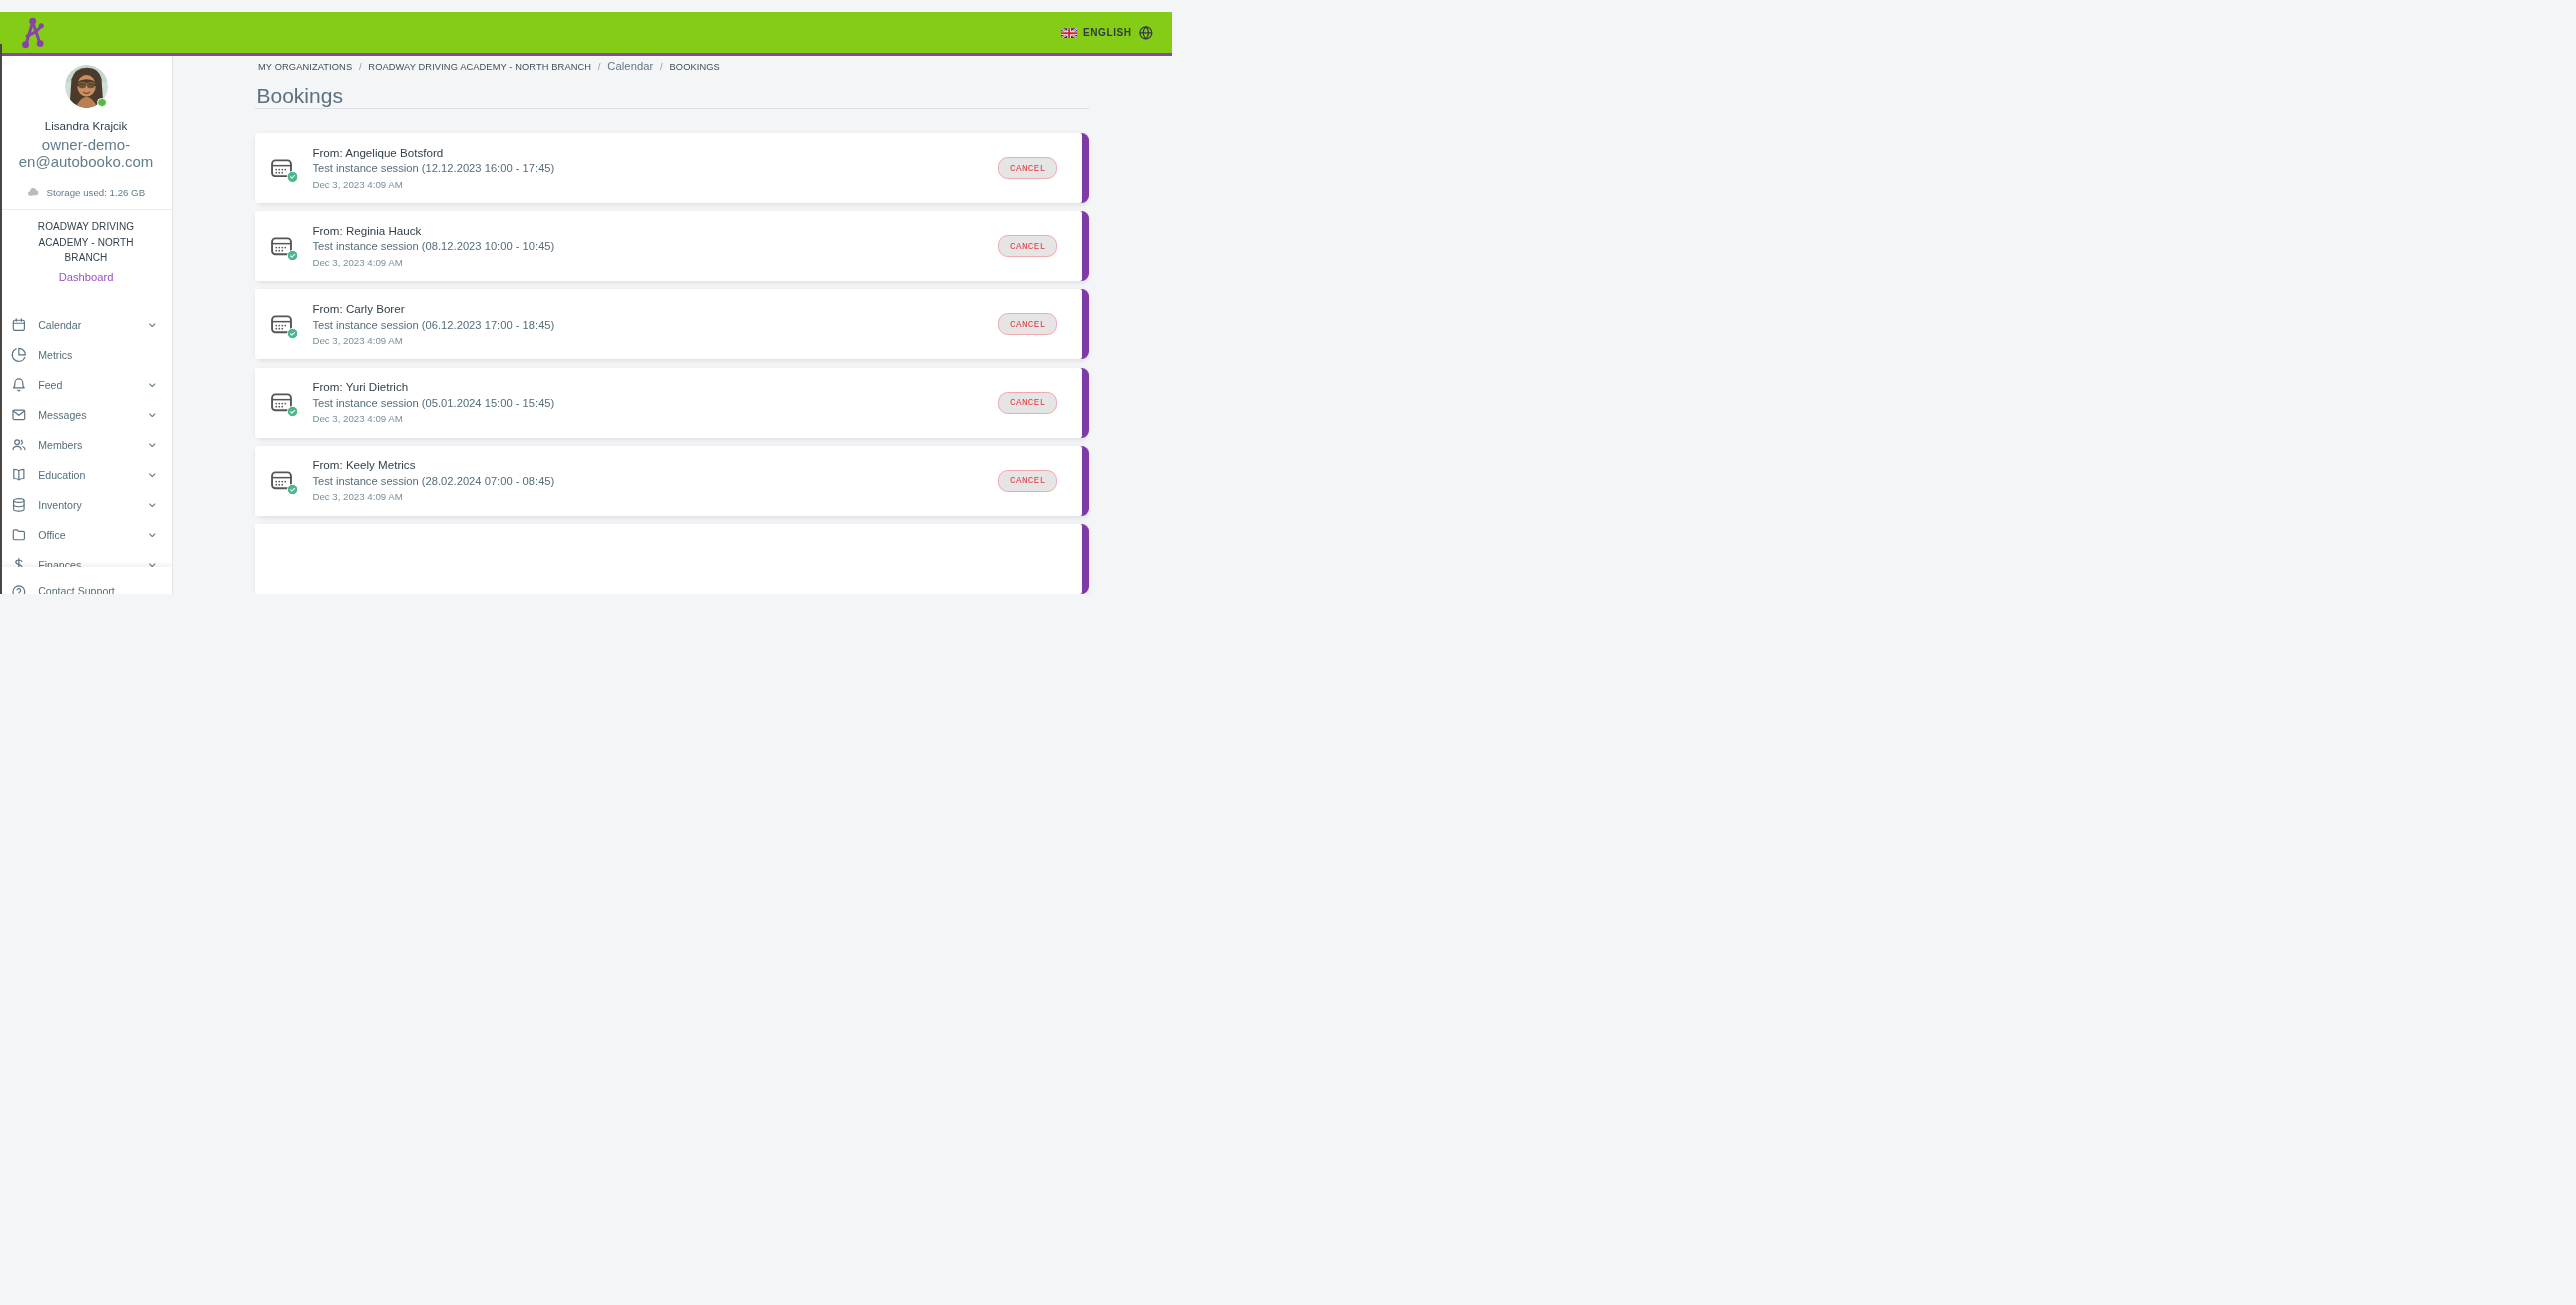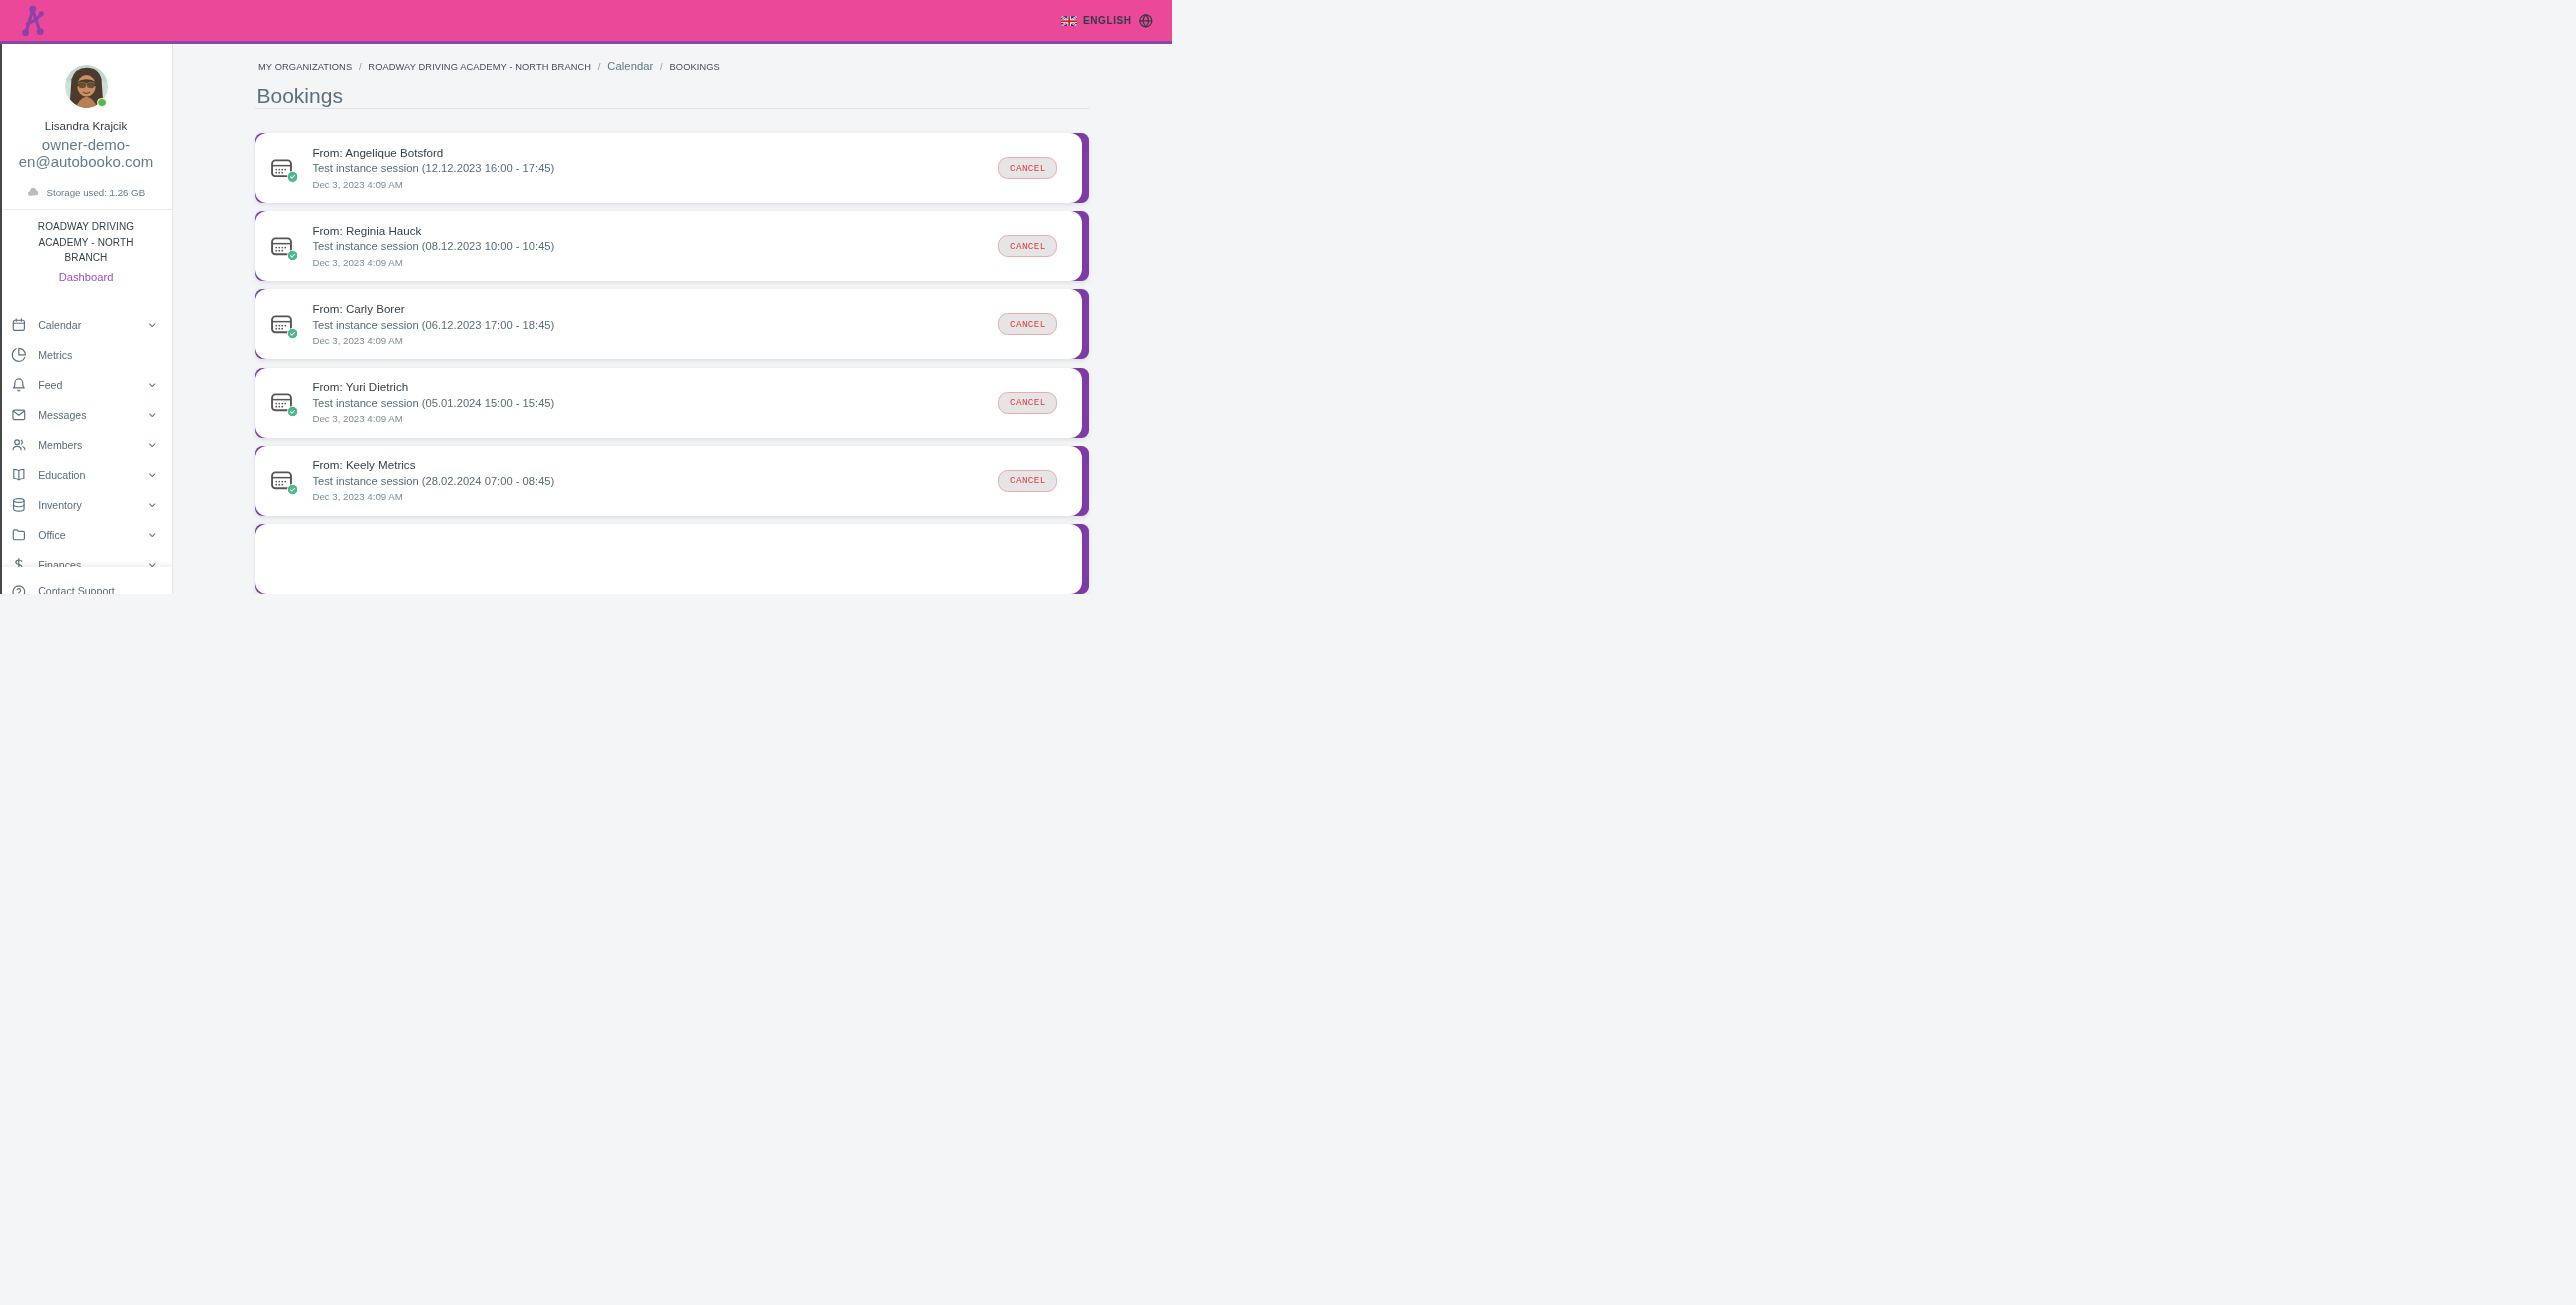--- a/index.html
+++ b/index.html
@@ -1,21 +1,21 @@
 <!DOCTYPE html>
 <html style="font-size:12px"><head>
 <meta charset="utf-8">
 <style>
   * { box-sizing: border-box; margin: 0; padding: 0; }
   html,body { width:1172px; height:594px; overflow:hidden; }
   body { font-family: "Liberation Sans","DejaVu Sans",sans-serif; background:#f4f5f6; color:#37474f; }
   .app { position:relative; width:1172px; height:594px; overflow:hidden; }
 
   
-  .header { position:absolute; top:0; left:0; right:0; height:44px; background:#ec4899;
+  .header { position:absolute; top:12px; left:0; right:0; height:44px; background:#84cc16;
             border-bottom:3.7px solid #8649a8; display:flex; align-items:center; justify-content:space-between; z-index:30; }
   .logo { margin-left:20px; width:25.4px; height:33px; display:flex; align-items:center; cursor:pointer; }
   .lang { margin-right:18.7px; display:flex; align-items:center; gap:6px; cursor:pointer; }
   .lang-label { font-size:10px; font-weight:600; letter-spacing:0.6px; color:#2f3b45; }
   .flag { width:16.4px; height:10.5px; border-radius:1.5px; overflow:hidden; display:inline-block; }
 
   
   .sidebar { position:absolute; top:44px; left:0; bottom:0; width:173px; background:#fff;
              border-right:0.7px solid #e3e5e8; z-index:20; overflow:hidden; }
   .edge-line { position:absolute; top:44px; left:0; bottom:0; width:1.5px; background:#474747; z-index:40; }
@@ -52,21 +52,21 @@
   .tabs { display:flex; margin-top:15px; position:relative; }
   .tab { width:109px; height:33px; display:flex; align-items:center; justify-content:center;
          font-size:10.5px; font-weight:500; letter-spacing:0.3px; color:#5c7482; cursor:pointer; position:relative; }
   .tab.active { color:#8e3fad; }
   .tab.active::after { content:""; position:absolute; left:0; right:0; bottom:-0.7px; height:2.2px; background:#8e3fad; border-radius:1.5px; }
   .tabs-divider { width:834px; height:0.7px; background:#dfe1e4; }
 
   .bookings { margin-top:24px; width:834px; }
   .card { position:relative; height:70px; margin-bottom:8.2px; background:#7e3ba6; border-radius:7.5px;
           box-shadow:0 1.5px 4.5px rgba(40,40,80,.10); }
-  .card-inner { position:absolute; left:0; top:0; bottom:0; right:6.7px; background:#fff; border-radius:12px;
+  .card-inner { position:absolute; left:0; top:0; bottom:0; right:6.7px; background:#fff; border-radius:2px;
                 display:flex; align-items:center; }
   .cal-wrap { position:relative; width:21px; height:18.7px; margin-left:16.4px; flex:0 0 auto; }
   .badge { position:absolute; right:-6px; bottom:-5.2px; width:11.2px; height:11.2px; border-radius:50%;
            border:1.5px solid #fff; background:#49b88b; display:flex; }
   .badge svg { width:100%; height:100%; }
   .card-text { margin-left:20px; flex:1; }
   .from { font-size:11.6px; color:#33424c; line-height:15.7px; }
   .session { font-size:11.2px; color:#546e7a; line-height:16.4px; }
   .created { font-size:9.7px; color:#78909c; line-height:15px; }
   .cancel-btn { margin-right:25px; flex:0 0 auto; background:#e5e5e5; border:0.7px solid #efa9ae; color:#e5383f;

